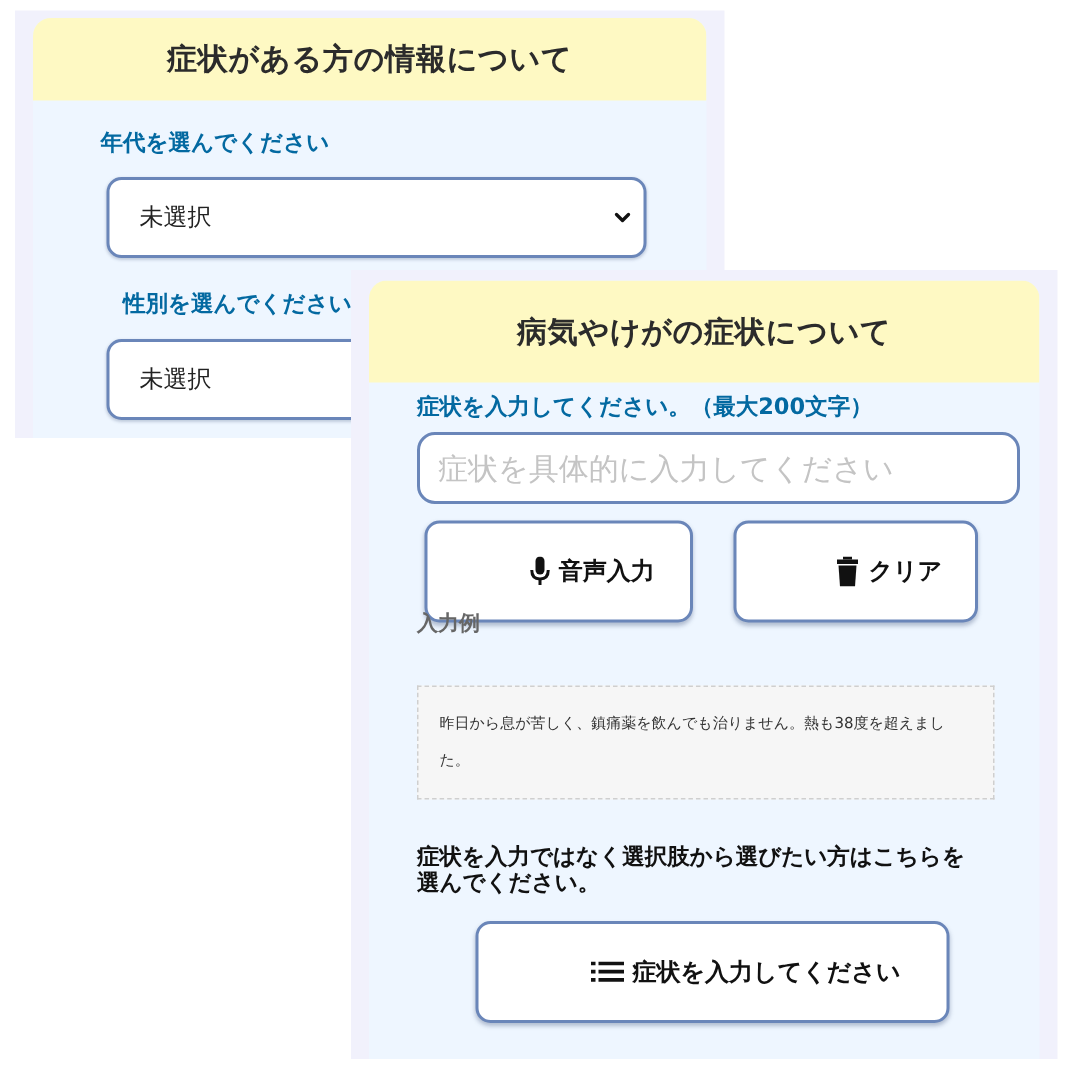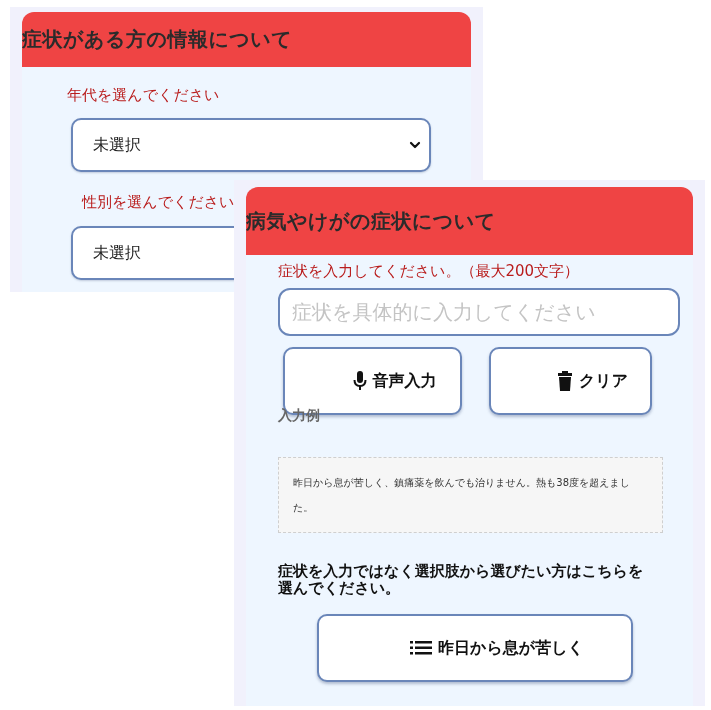--- a/index.html
+++ b/index.html
@@ -9,26 +9,26 @@
       position: relative;
     }
     .panel-bg {
       position: absolute; background: #f1f1fc;
     }
     .card {
       position: absolute; background: #eef6ff;
       border-radius: 12px 12px 0 0; overflow: hidden;
     }
     .card-header {
-      background: #ef4444; color: #2b2b2b; font-weight: bold;
-      display: flex; align-items: center; 
+      background: #fef9c3; color: #2b2b2b; font-weight: bold;
+      display: flex; align-items: center; justify-content: center;
       font-size: 20px; letter-spacing: 0.5px;
     }
     .label {
-      position: absolute; font-weight: normal; color: #b91c1c; font-size: 15px; white-space: nowrap;
+      position: absolute; font-weight: bold; color: #0369a1; font-size: 15px; white-space: nowrap;
     }
     .select {
       position: absolute; background: #fff; border: 2px solid #6a86b9; border-radius: 10px;
       display: flex; align-items: center; padding-left: 20px; font-size: 16px; color: #222;
       box-shadow: 0 1px 2px rgba(60,80,120,0.25);
     }
     .select .chev {
       position: absolute; right: 8px; top: 50%; transform: translateY(-50%);
       width: 12px; height: 12px;
     }
@@ -117,14 +117,14 @@
 
 <div class="btn" style="left:317px; top:614px; width:316px; height:68px;">
   <svg width="22" height="14" viewBox="0 0 22 14">
     <rect x="0" y="0" width="3" height="2.5" fill="#111"></rect>
     <rect x="0" y="5.5" width="3" height="2.5" fill="#111"></rect>
     <rect x="0" y="11" width="3" height="2.5" fill="#111"></rect>
     <rect x="5" y="0" width="17" height="2.5" fill="#111"></rect>
     <rect x="5" y="5.5" width="17" height="2.5" fill="#111"></rect>
     <rect x="5" y="11" width="17" height="2.5" fill="#111"></rect>
   </svg>
-  <span>昨日から息が苦しく</span>
+  <span>症状を入力してください</span>
 </div>
 
 </body></html>

